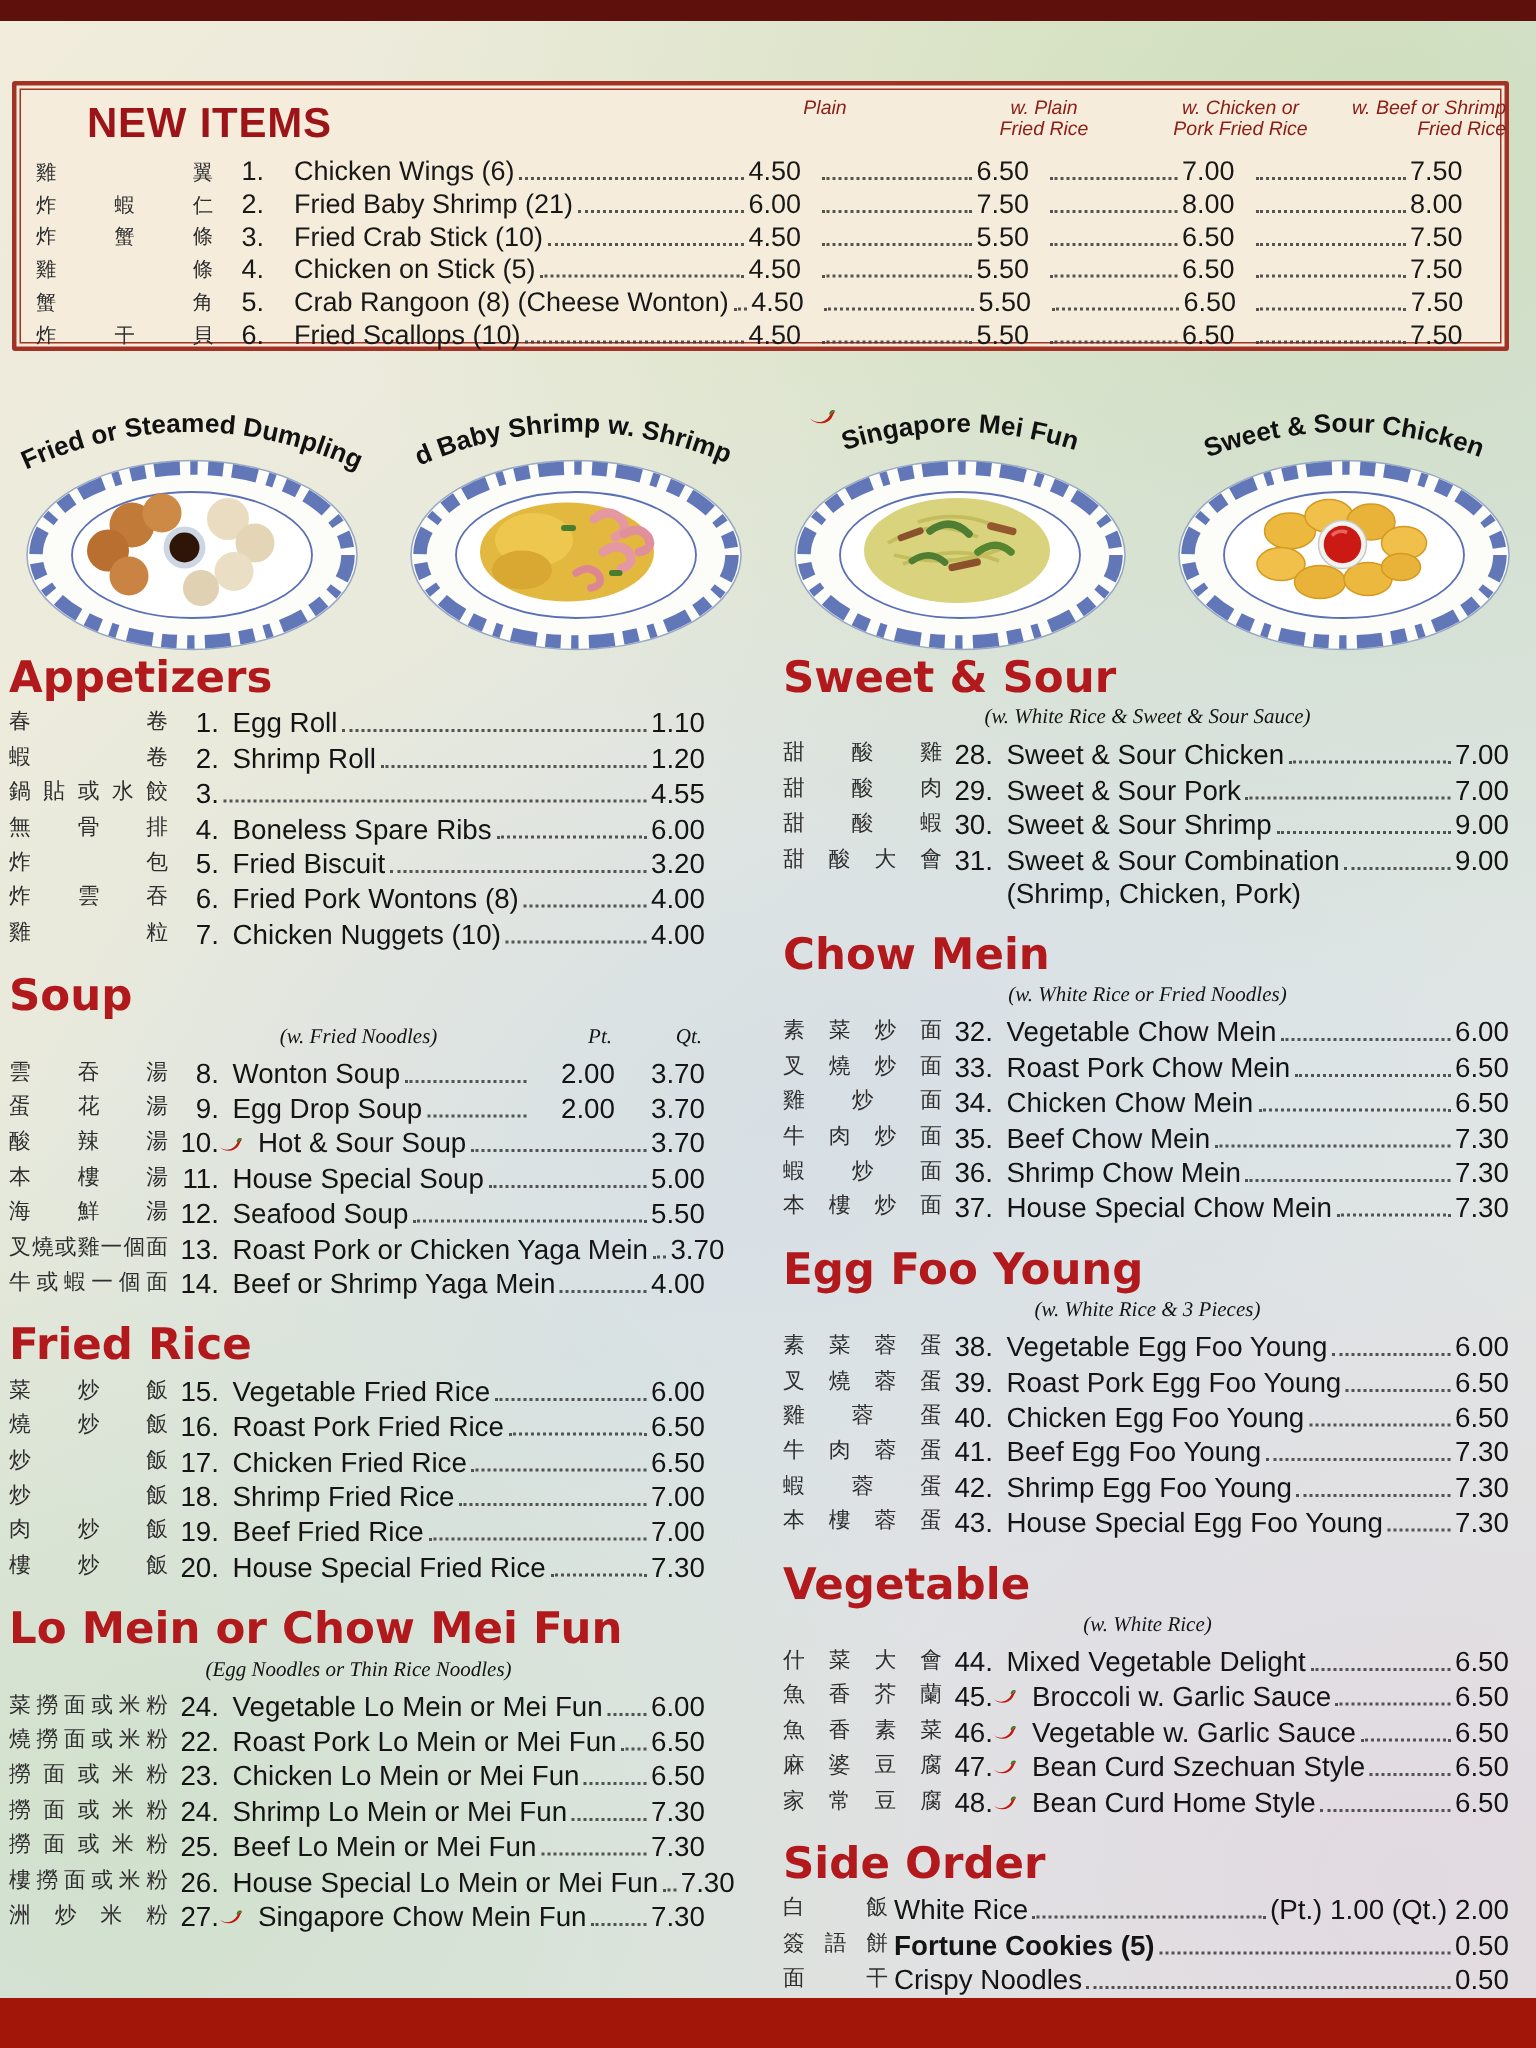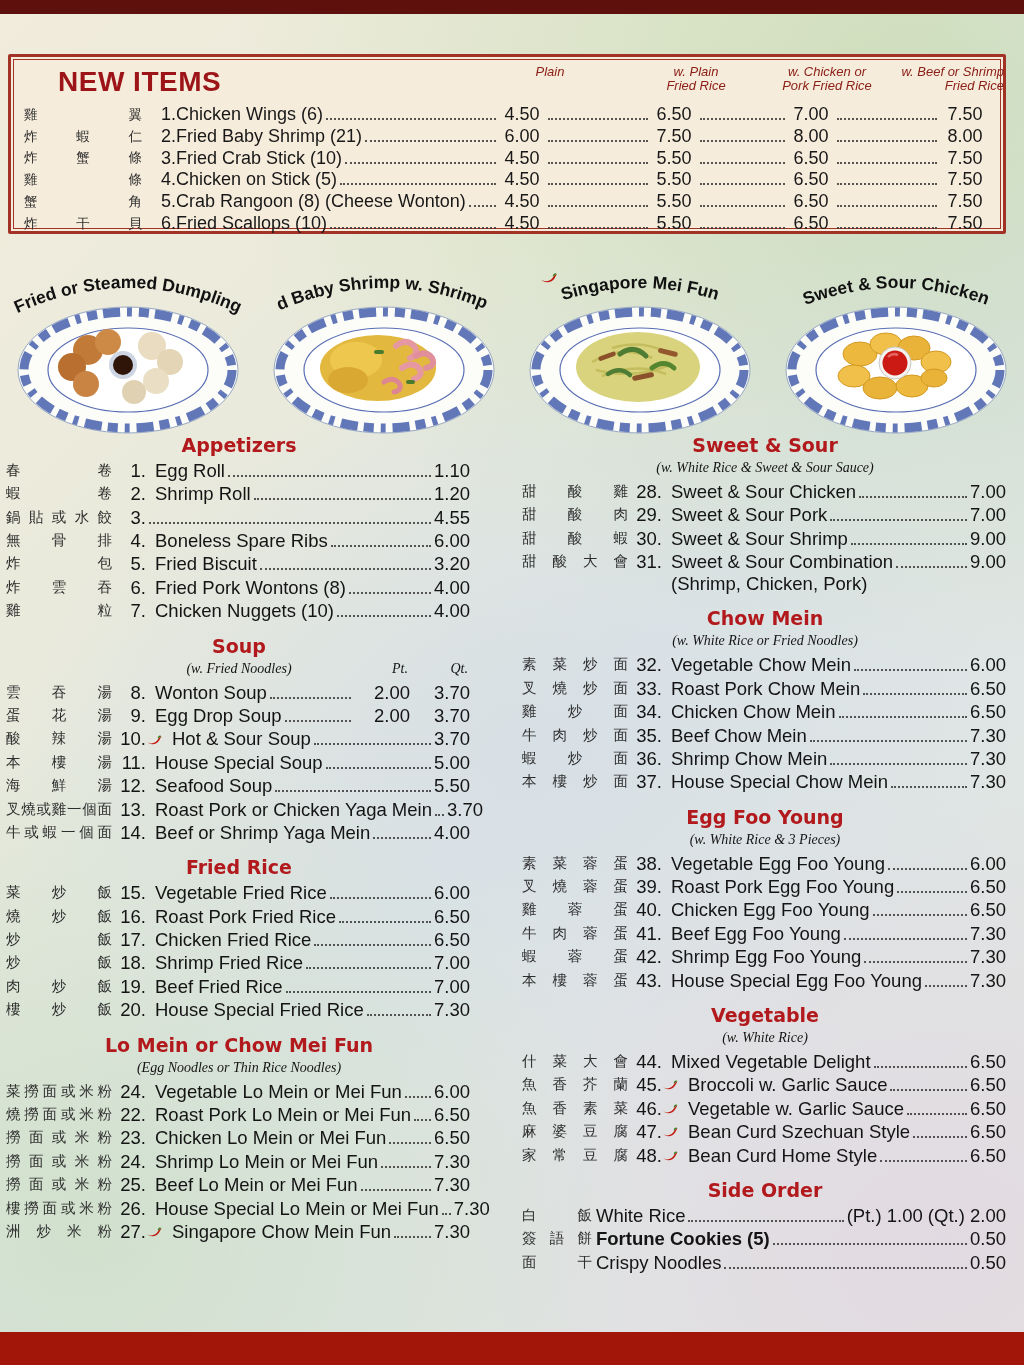--- a/index.html
+++ b/index.html
@@ -22,37 +22,37 @@
     background:#f6ecdb;border:3px solid #a33226;border-radius:2px;box-sizing:border-box}
   .ni-inner{position:absolute;inset:2px;border:1px solid #a33226;padding:4px 16px 0}
   .ni-title{position:absolute;left:44px;top:6px;font-size:28px;font-weight:bold;
     color:#9c1418;letter-spacing:.5px}
   .ni-header{position:absolute;top:5px;font-size:13px;font-style:italic;color:#8c2018;
     white-space:pre-line;line-height:1.1;text-align:center}
   .ni-rows{position:absolute;left:10px;right:10px;top:44px}
   .ni-row{display:flex;align-items:baseline;height:21.8px;font-size:18px;color:#181818}
   .ni-row .cn{width:118px;min-width:118px;font-size:13.5px}
   .ni-row .num{width:28px}
-  .ni-row .nm{margin-left:0}
-  .ni-row .price{width:46px;text-align:center}
+  .ni-row .nm{margin-left:20px}
+  .ni-row .price{width:46px;text-align:left}
   .ni-row .price.last{width:50px}
   .ni-row .d2{flex:none;width:100px}
   .ni-row .d3{flex:none;width:85px}
   .ni-row .d4{flex:none;width:100px}
   
   .plates{position:absolute;left:0;top:236px;width:1024px;height:192px;display:flex}
   .plate{width:256px;height:192px;position:relative}
   .plate svg{position:absolute;inset:0}
   
   .col{position:absolute;top:421px}
   .col-left{left:6px;width:466px}
   .col-right{left:522px;width:486px}
   .section{margin-bottom:13px}
-  .section-title{margin:0 0 2px;text-align:center;font-family:"DejaVu Sans",sans-serif;
-    font-weight:bold;font-size:19px;color:#b2191c;letter-spacing:0;line-height:1.15}
+  .section-title{margin:0 0 2px;text-align:left;font-family:"DejaVu Sans",sans-serif;
+    font-weight:bold;font-size:29px;color:#b2191c;letter-spacing:0;line-height:1.15}
   .subtitle{position:relative;text-align:center;font-family:"Liberation Serif",serif;
     font-style:italic;font-size:14px;color:#141414;margin-bottom:3px;line-height:18px}
   .pcol{position:absolute;top:0;font-family:"Liberation Serif",serif;font-style:italic}
   .pcol.pt{right:64px}
   .pcol.qt{right:4px}
   .item-row{display:flex;align-items:baseline;line-height:23.4px;font-size:18.5px;
     color:#141414;padding-right:2px}
   .cn{display:flex;justify-content:space-between;font-size:14.5px;color:#2e2e2e;
     align-self:center;white-space:nowrap}
   .item-row .cn{width:106px;min-width:106px}

